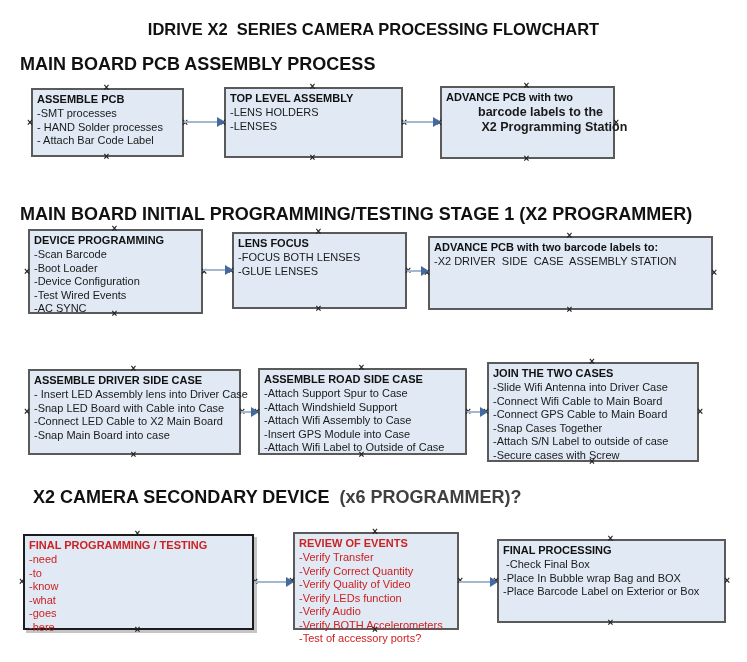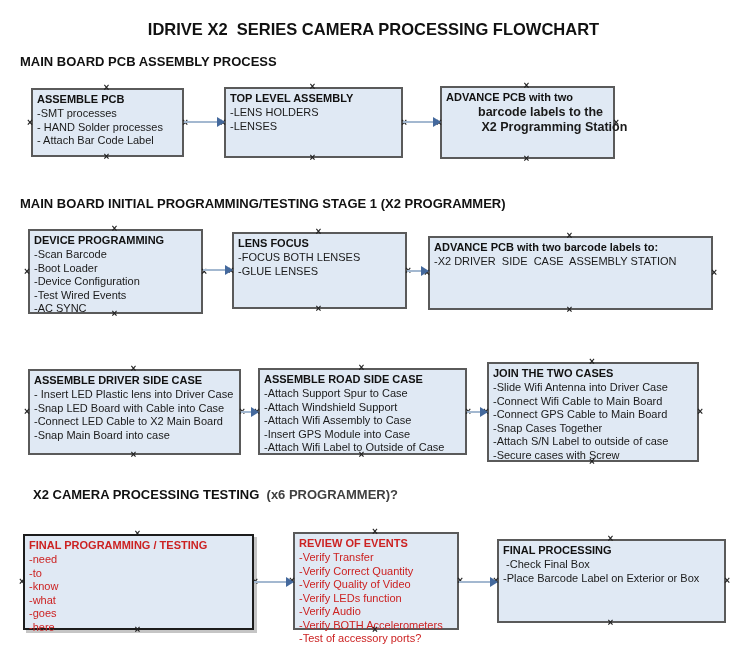--- a/index.html
+++ b/index.html
@@ -5,21 +5,21 @@
   html,body { margin:0; padding:0; background:#ffffff; }
   #stage {
     position:relative; width:747px; height:655px; overflow:hidden;
     font-family:"Liberation Sans", sans-serif; color:#111; background:#ffffff;
   }
   .page-title {
     position:absolute; top:20px; left:0; width:747px; text-align:center;
     font-size:16.5px; font-weight:bold; white-space:pre; color:#111;
   }
   .section-heading {
-    position:absolute; font-size:13px; font-weight:bold; white-space:pre; color:#111;
+    position:absolute; font-size:18px; font-weight:bold; white-space:pre; color:#111;
   }
   .section-heading .suffix { color:#404040; }
   .box {
     position:absolute; box-sizing:border-box;
     background:#e0e9f4; border:2px solid #5a5a5a;
     padding:2px 4px; overflow:visible;
   }
   .box-title { font-size:11px; font-weight:bold; line-height:15px; white-space:pre; color:#111; }
   .box-line  { font-size:11px; line-height:13.5px; white-space:pre; color:#1a1a1a; }
   .bold-items .box-line { font-size:12.5px; font-weight:bold; line-height:15px;margin-left:32px; }
@@ -75,21 +75,21 @@
   <div class="box bold-items" style="left:440px; top:86px; width:175px; height:73px;">
     <div class="box-title">ADVANCE PCB with two</div>
     <div class="box-line">barcode labels to the</div>
     <div class="box-line"> X2 Programming Station</div>
   <span class="handle h-top">×</span>
       <span class="handle h-bottom">×</span>
       <span class="handle h-left">×</span>
       <span class="handle h-right">×</span>
     </div>
 
-  <div class="section-heading" style="left:20px; top:196px;">MAIN BOARD INITIAL PROGRAMMING/TESTING STAGE 1 (X2 PROGRAMMER)</div>
+  <div class="section-heading" style="left:20px; top:204px;">MAIN BOARD INITIAL PROGRAMMING/TESTING STAGE 1 (X2 PROGRAMMER)</div>
 
   <div class="box" style="left:28px; top:229px; width:175px; height:85px;">
     <div class="box-title">DEVICE PROGRAMMING</div>
     <div class="box-line">-Scan Barcode</div>
     <div class="box-line">-Boot Loader</div>
     <div class="box-line">-Device Configuration</div>
     <div class="box-line">-Test Wired Events</div>
     <div class="box-line">-AC SYNC</div>
   <span class="handle h-top">×</span>
       <span class="handle h-bottom">×</span>
@@ -112,21 +112,21 @@
     <div class="box-line">-X2 DRIVER  SIDE  CASE  ASSEMBLY STATION</div>
   <span class="handle h-top">×</span>
       <span class="handle h-bottom">×</span>
       <span class="handle h-left">×</span>
       <span class="handle h-right">×</span>
     </div>
 
 
   <div class="box" style="left:28px; top:369px; width:213px; height:86px;">
     <div class="box-title">ASSEMBLE DRIVER SIDE CASE</div>
-    <div class="box-line">- Insert LED Plastic lens into Driver Case</div>
+    <div class="box-line">- Insert LED Assembly lens into Driver Case</div>
     <div class="box-line">-Snap LED Board with Cable into Case</div>
     <div class="box-line">-Connect LED Cable to X2 Main Board</div>
     <div class="box-line">-Snap Main Board into case</div>
   <span class="handle h-top">×</span>
       <span class="handle h-bottom">×</span>
       <span class="handle h-left">×</span>
       <span class="handle h-right">×</span>
     </div>
 
   <div class="box" style="left:258px; top:368px; width:209px; height:87px;">
@@ -149,21 +149,21 @@
     <div class="box-line">-Connect GPS Cable to Main Board</div>
     <div class="box-line">-Snap Cases Together</div>
     <div class="box-line">-Attach S/N Label to outside of case</div>
     <div class="box-line">-Secure cases with Screw</div>
   <span class="handle h-top">×</span>
       <span class="handle h-bottom">×</span>
       <span class="handle h-left">×</span>
       <span class="handle h-right">×</span>
     </div>
 
-  <div class="section-heading" style="left:33px; top:487px;"><span>X2 CAMERA PROCESSING TESTING </span><span class="suffix"> (x6 PROGRAMMER)?</span></div>
+  <div class="section-heading" style="left:33px; top:487px;"><span>X2 CAMERA SECONDARY DEVICE </span><span class="suffix"> (x6 PROGRAMMER)?</span></div>
 
   <div class="box red dark-border" style="left:23px; top:534px; width:231px; height:96px;">
     <div class="box-title">FINAL PROGRAMMING / TESTING</div>
     <div class="box-line">-need</div>
     <div class="box-line">-to</div>
     <div class="box-line">-know</div>
     <div class="box-line">-what</div>
     <div class="box-line">-goes</div>
     <div class="box-line">-here</div>
   <span class="handle h-top">×</span>
@@ -183,20 +183,21 @@
     <div class="box-line">-Test of accessory ports?</div>
   <span class="handle h-top">×</span>
       <span class="handle h-bottom">×</span>
       <span class="handle h-left">×</span>
       <span class="handle h-right">×</span>
     </div>
 
   <div class="box" style="left:497px; top:539px; width:229px; height:84px;">
     <div class="box-title">FINAL PROCESSING</div>
     <div class="box-line"> -Check Final Box</div>
+    <div class="box-line">-Place In Bubble wrap Bag and BOX</div>
     <div class="box-line">-Place Barcode Label on Exterior or Box</div>
   <span class="handle h-top">×</span>
       <span class="handle h-bottom">×</span>
       <span class="handle h-left">×</span>
       <span class="handle h-right">×</span>
     </div>
 
   <div class="connector" style="left:184px; top:121px; width:40px;">
       <span class="line"></span>
       <span class="arrow"></span>

